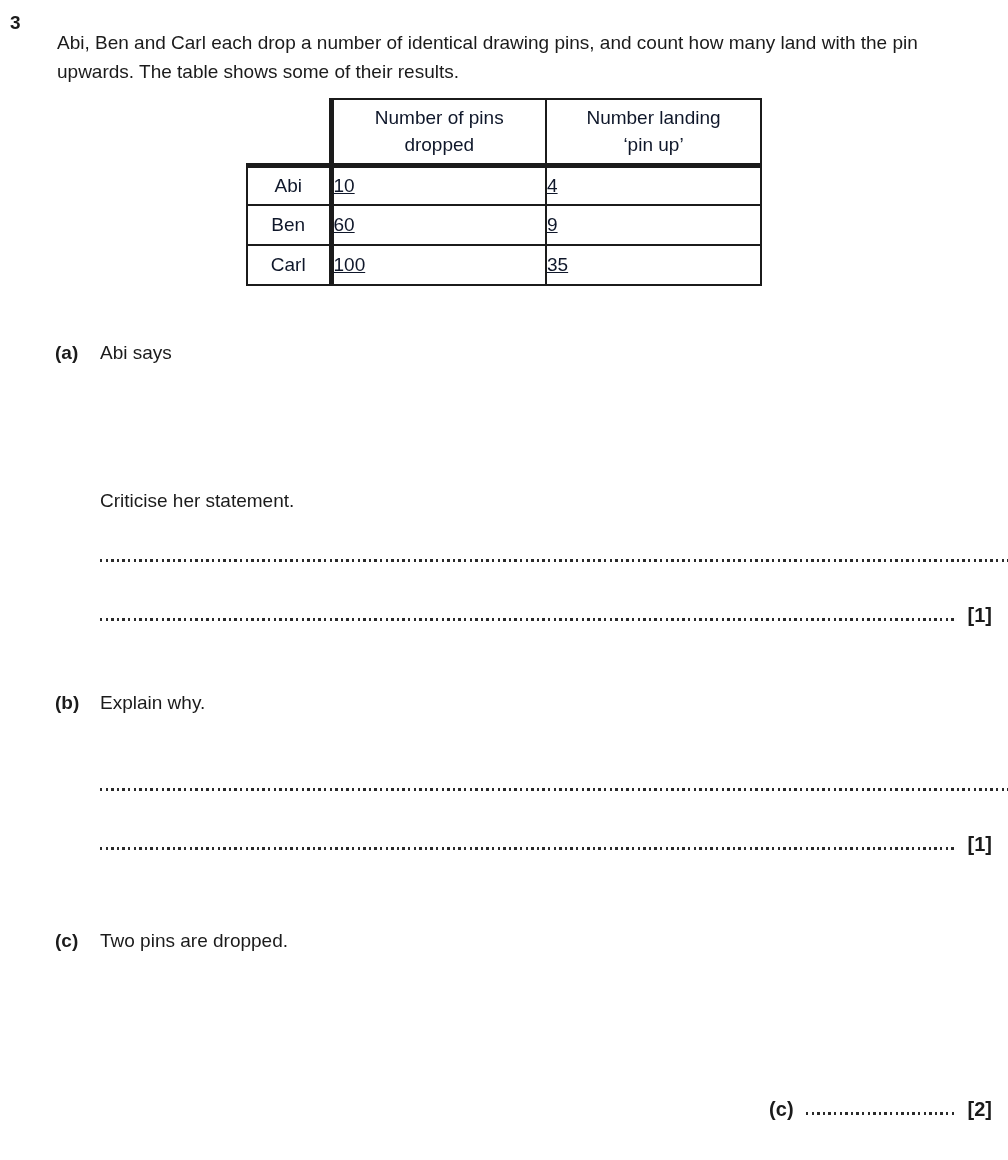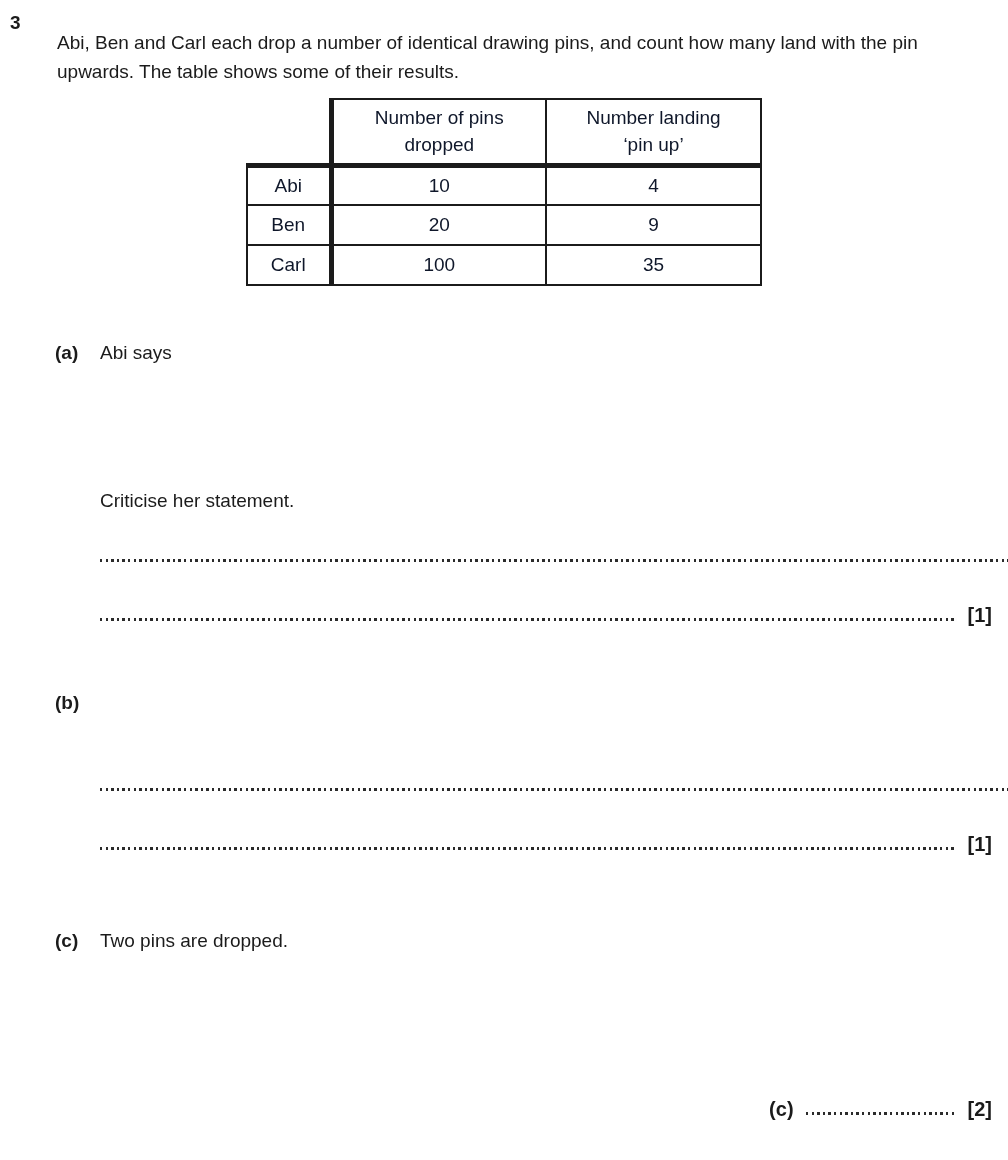--- a/index.html
+++ b/index.html
@@ -41,21 +41,21 @@
     border-right: 5px solid #1b1b1b;
     border-bottom: 5px solid #1b1b1b;
   }
   .results-table td.name {
     width: 84px; height: 40px;
     padding-left: 0; text-align: center; vertical-align: middle;
     border-right: 5px solid #1b1b1b;
   }
   .results-table td.val {
     width: 215px; height: 40px;
-    text-align: center; vertical-align: middle;
+    vertical-align: middle; text-decoration: underline;
   }
 
   
   .part { position: absolute; display: flex; }
   .plabel { font-weight: 700; flex: 0 0 45px; line-height: 29px; }
   .ptext { line-height: 29px; }
 
   .plain { position: absolute; line-height: 29px; }
 
   
@@ -120,21 +120,21 @@
           <span>‘pin up’</span>
         </th>
       </tr>
       <tr>
         <td class="name">Abi</td>
         <td class="val">10</td>
         <td class="val">4</td>
       </tr>
       <tr>
         <td class="name">Ben</td>
-        <td class="val">20</td>
+        <td class="val">60</td>
         <td class="val">9</td>
       </tr>
       <tr>
         <td class="name">Carl</td>
         <td class="val">100</td>
         <td class="val">35</td>
       </tr>
     </tbody>
   </table>
 
@@ -148,20 +148,21 @@
 
   <div class="dotline dot-full" style="top:559px;"></div>
   <div class="dot-marks-row" style="top:601px; height:26px;">
     <div class="dotline"></div>
     <div class="marks">[1]</div>
   </div>
 
   <div class="part" style="left:55px; top:688px;">
     <div class="plabel">(b)</div>
     <div class="ptext">
+      <div>Explain why.</div>
     </div>
   </div>
 
   <div class="dotline dot-full" style="top:788px;"></div>
   <div class="dot-marks-row" style="top:830px; height:26px;">
     <div class="dotline"></div>
     <div class="marks">[1]</div>
   </div>
 
   <div class="part" style="left:55px; top:926px;">

